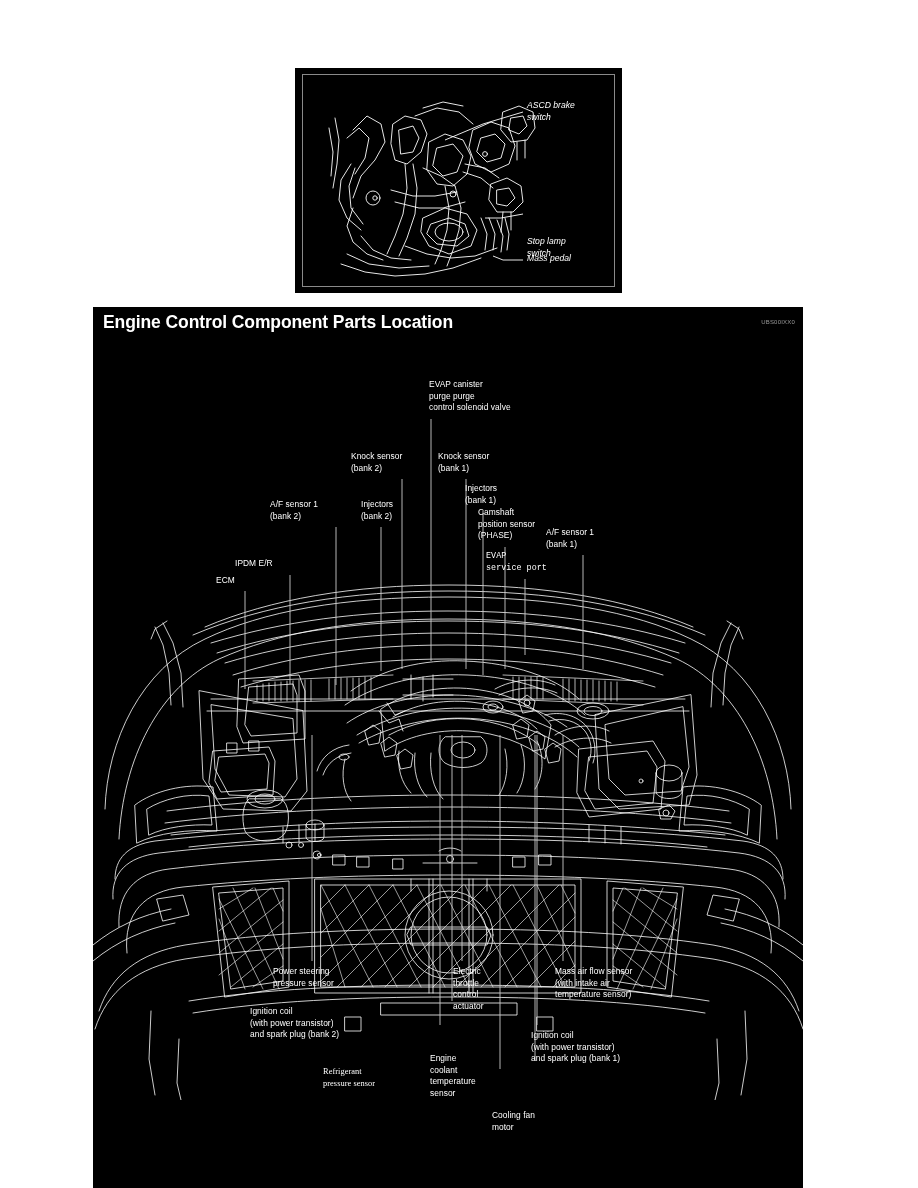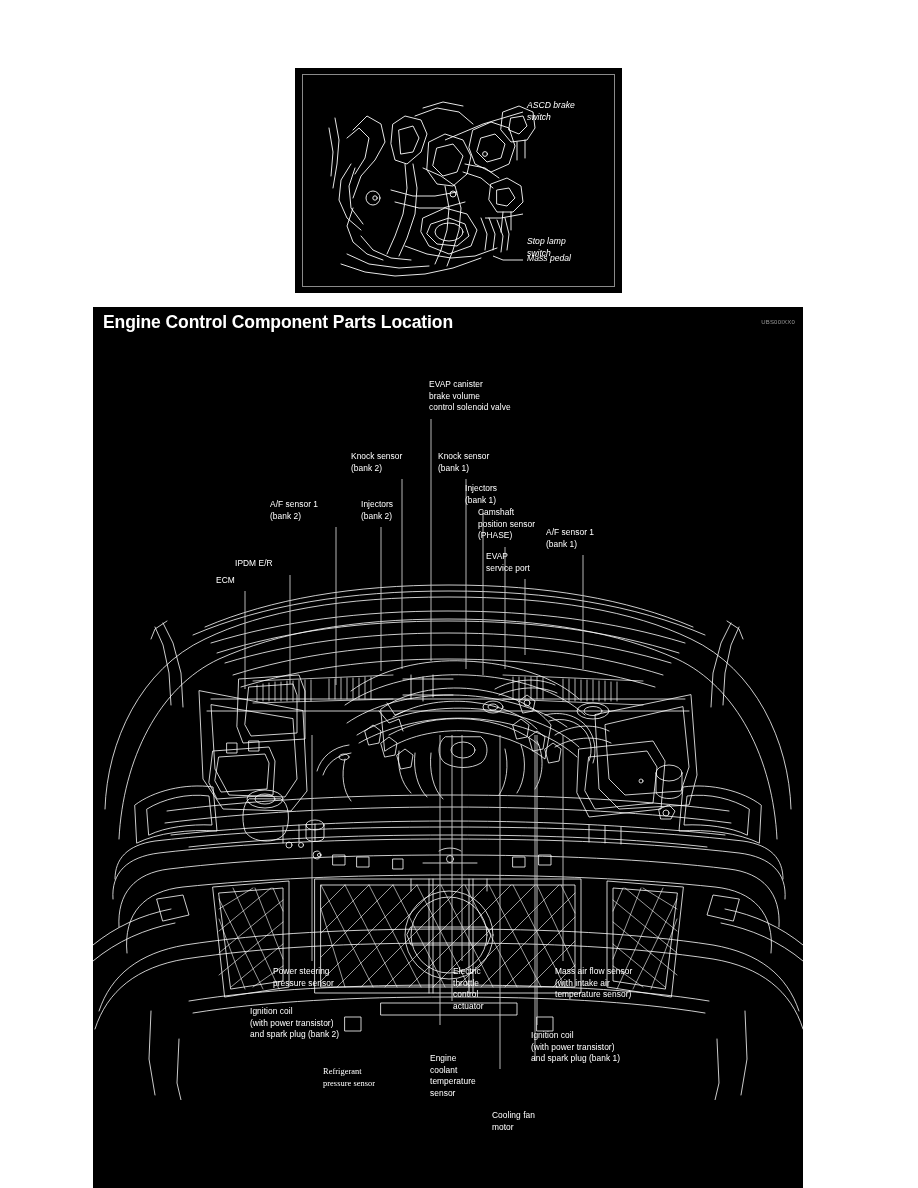--- a/index.html
+++ b/index.html
@@ -444,21 +444,21 @@
         <line x1="442" y1="396" x2="442" y2="722"></line>
         <line x1="347" y1="396" x2="347" y2="686"></line>
         <line x1="369" y1="396" x2="369" y2="622"></line>
         <line x1="407" y1="396" x2="407" y2="730"></line>
         <line x1="444" y1="396" x2="444" y2="686"></line>
         <line x1="470" y1="396" x2="470" y2="622"></line>
       </g>
     </svg>
 
     <div class="callout" style="left:336px; top:40px;">EVAP canister
-brake volume
+purge purge
 control solenoid valve</div>
 
     <div class="callout" style="left:258px; top:112px;">Knock sensor
 (bank 2)</div>
 
     <div class="callout" style="left:345px; top:112px;">Knock sensor
 (bank 1)</div>
 
     <div class="callout" style="left:372px; top:144px;">Injectors
 (bank 1)</div>
@@ -469,21 +469,21 @@
     <div class="callout" style="left:177px; top:160px;">A/F sensor 1
 (bank 2)</div>
 
     <div class="callout" style="left:385px; top:168px;">Camshaft
 position sensor
 (PHASE)</div>
 
     <div class="callout" style="left:453px; top:188px;">A/F sensor 1
 (bank 1)</div>
 
-    <div class="callout" style="left:393px; top:212px;">EVAP
+    <div class="callout" style="left:393px; top:212px;font-family:Liberation Mono, monospace;">EVAP
 service port</div>
 
     <div class="callout" style="left:142px; top:219px;">IPDM E/R</div>
 
     <div class="callout" style="left:123px; top:236px;">ECM</div>
 
     <div class="callout" style="left:144px; top:627px;margin-left:36px;">Power steering
 pressure sensor</div>
 
     <div class="callout" style="left:157px; top:667px;">Ignition coil

